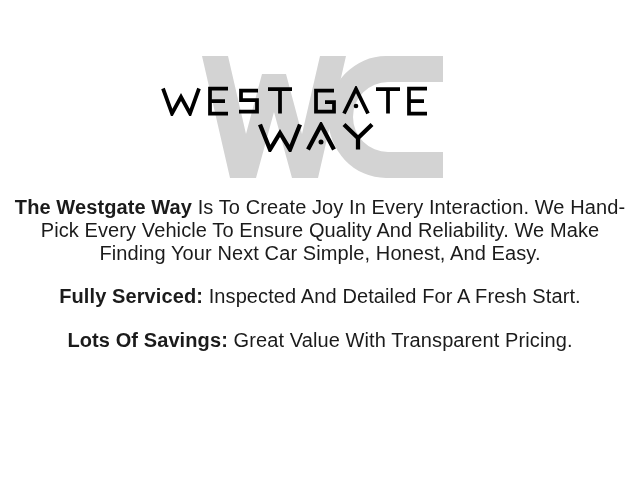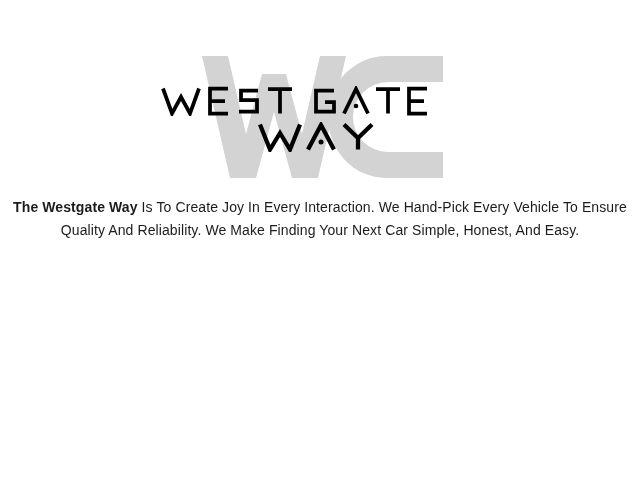--- a/index.html
+++ b/index.html
@@ -68,21 +68,21 @@
     top: 196px;
     width: 640px;
     padding: 0 12px;
     box-sizing: border-box;
     text-align: center;
     color: #1b1b1b;
   }
 
   .para {
     margin: 0;
-    font-size: 14px;
+    font-size: 20px;
     line-height: 23px;
     letter-spacing: 0.1px;
     color: #1b1b1b;
   }
   .para.lede   { margin-bottom: 20px; }
   .para.point  { margin-bottom: 21px; }
   .para.last   { margin-bottom: 0; }
 
   .para b {
     font-weight: bold;
@@ -153,18 +153,24 @@
 
     </div>
   </div>
 
   <div class="body-copy">
 
     <p class="para lede">
       <b>The Westgate Way</b><span> Is To Create Joy In Every Interaction. We Hand-Pick Every Vehicle To Ensure Quality And Reliability. We Make Finding Your Next Car Simple, Honest, And Easy.</span>
     </p>
 
+    <p class="para point">
+      <b>Fully Serviced:</b><span> Inspected And Detailed For A Fresh Start.</span>
+    </p>
 
+    <p class="para point">
+      <b>Lots Of Savings:</b><span> Great Value With Transparent Pricing.</span>
+    </p>
 
 
   </div>
 
 </div>
 
 </body></html>

